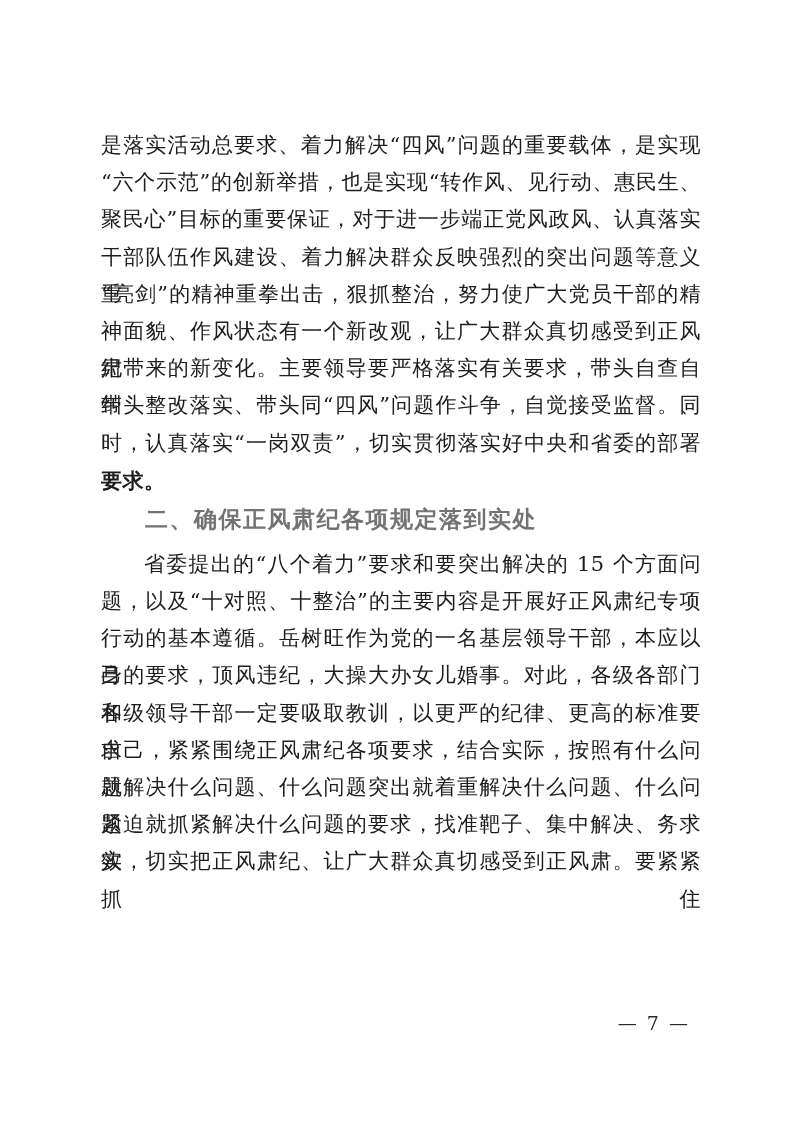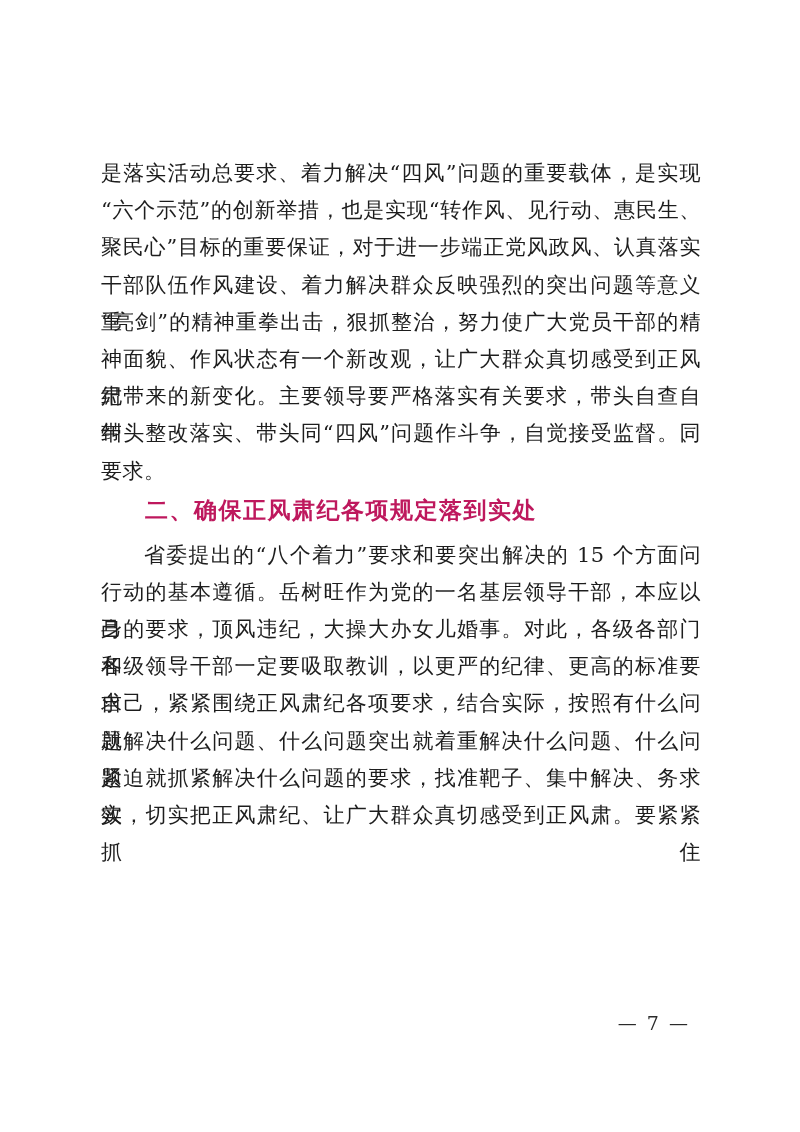--- a/index.html
+++ b/index.html
@@ -8,49 +8,50 @@
     height: 1132px;
     background: #ffffff;
     position: relative;
     font-family: "DejaVu Serif", serif;
     color: #1d1d1d;
     overflow: hidden;
   }
   .page-body {
     position: absolute;
     left: 101px;
-    top: 155px;
+    top: 127px;
     width: 600px;
   }
   .line {
     font-size: 21px;
     line-height: 37.2px;
     height: 37.2px;
     text-align: justify;
     text-align-last: justify;
     text-justify: inter-character;
     letter-spacing: 0.5px;
   }
   .line.para-end {
     text-align-last: left;
+    font-weight: bold;
   }
   .line.indent {
     padding-left: 43px;
   }
   .section-heading {
     font-family: "DejaVu Sans", sans-serif;
     font-weight: bold;
     font-size: 23px;
     line-height: 37px;
     height: 37px;
     margin-top: 2px;
     margin-bottom: 8px;
     padding-left: 44px;
     letter-spacing: 1.5px;
-    color: #be185d;
+    color: #737373;
   }
   .page-footer {
     position: absolute;
     top: 1012px;
     right: 110px;
     font-size: 19px;
     letter-spacing: 2px;
     color: #2a2a2a;
   }
 </style>
@@ -61,27 +62,29 @@
 
   <div>
     <div class="line">是落实活动总要求、着力解决“四风”问题的重要载体，是实现</div>
     <div class="line">“六个示范”的创新举措，也是实现“转作风、见行动、惠民生、</div>
     <div class="line">聚民心”目标的重要保证，对于进一步端正党风政风、认真落实</div>
     <div class="line">干部队伍作风建设、着力解决群众反映强烈的突出问题等意义重</div>
     <div class="line">“亮剑”的精神重拳出击，狠抓整治，努力使广大党员干部的精</div>
     <div class="line">神面貌、作风状态有一个新改观，让广大群众真切感受到正风肃</div>
     <div class="line">纪带来的新变化。主要领导要严格落实有关要求，带头自查自纠、</div>
     <div class="line">带头整改落实、带头同“四风”问题作斗争，自觉接受监督。同</div>
+    <div class="line">时，认真落实“一岗双责”，切实贯彻落实好中央和省委的部署</div>
     <div class="line para-end">要求。</div>
   </div>
 
   <div class="section-heading">二、确保正风肃纪各项规定落到实处</div>
 
   <div>
     <div class="line indent">省委提出的“八个着力”要求和要突出解决的 15 个方面问</div>
+    <div class="line">题，以及“十对照、十整治”的主要内容是开展好正风肃纪专项</div>
     <div class="line">行动的基本遵循。岳树旺作为党的一名基层领导干部，本应以身</div>
     <div class="line">己的要求，顶风违纪，大操大办女儿婚事。对此，各级各部门和</div>
     <div class="line">各级领导干部一定要吸取教训，以更严的纪律、更高的标准要求</div>
     <div class="line">自己，紧紧围绕正风肃纪各项要求，结合实际，按照有什么问题</div>
     <div class="line">就解决什么问题、什么问题突出就着重解决什么问题、什么问题</div>
     <div class="line">紧迫就抓紧解决什么问题的要求，找准靶子、集中解决、务求实</div>
     <div class="line">效，切实把正风肃纪、让广大群众真切感受到正风肃。要紧紧抓住</div>
   </div>
 
 </div>

